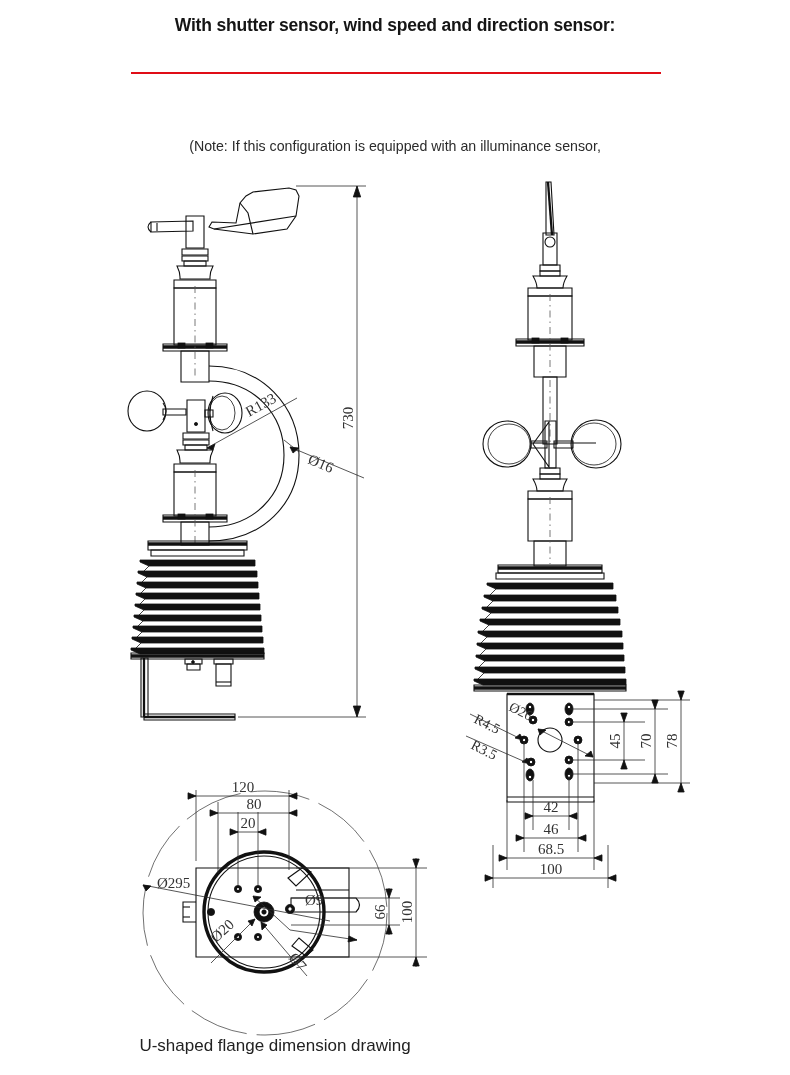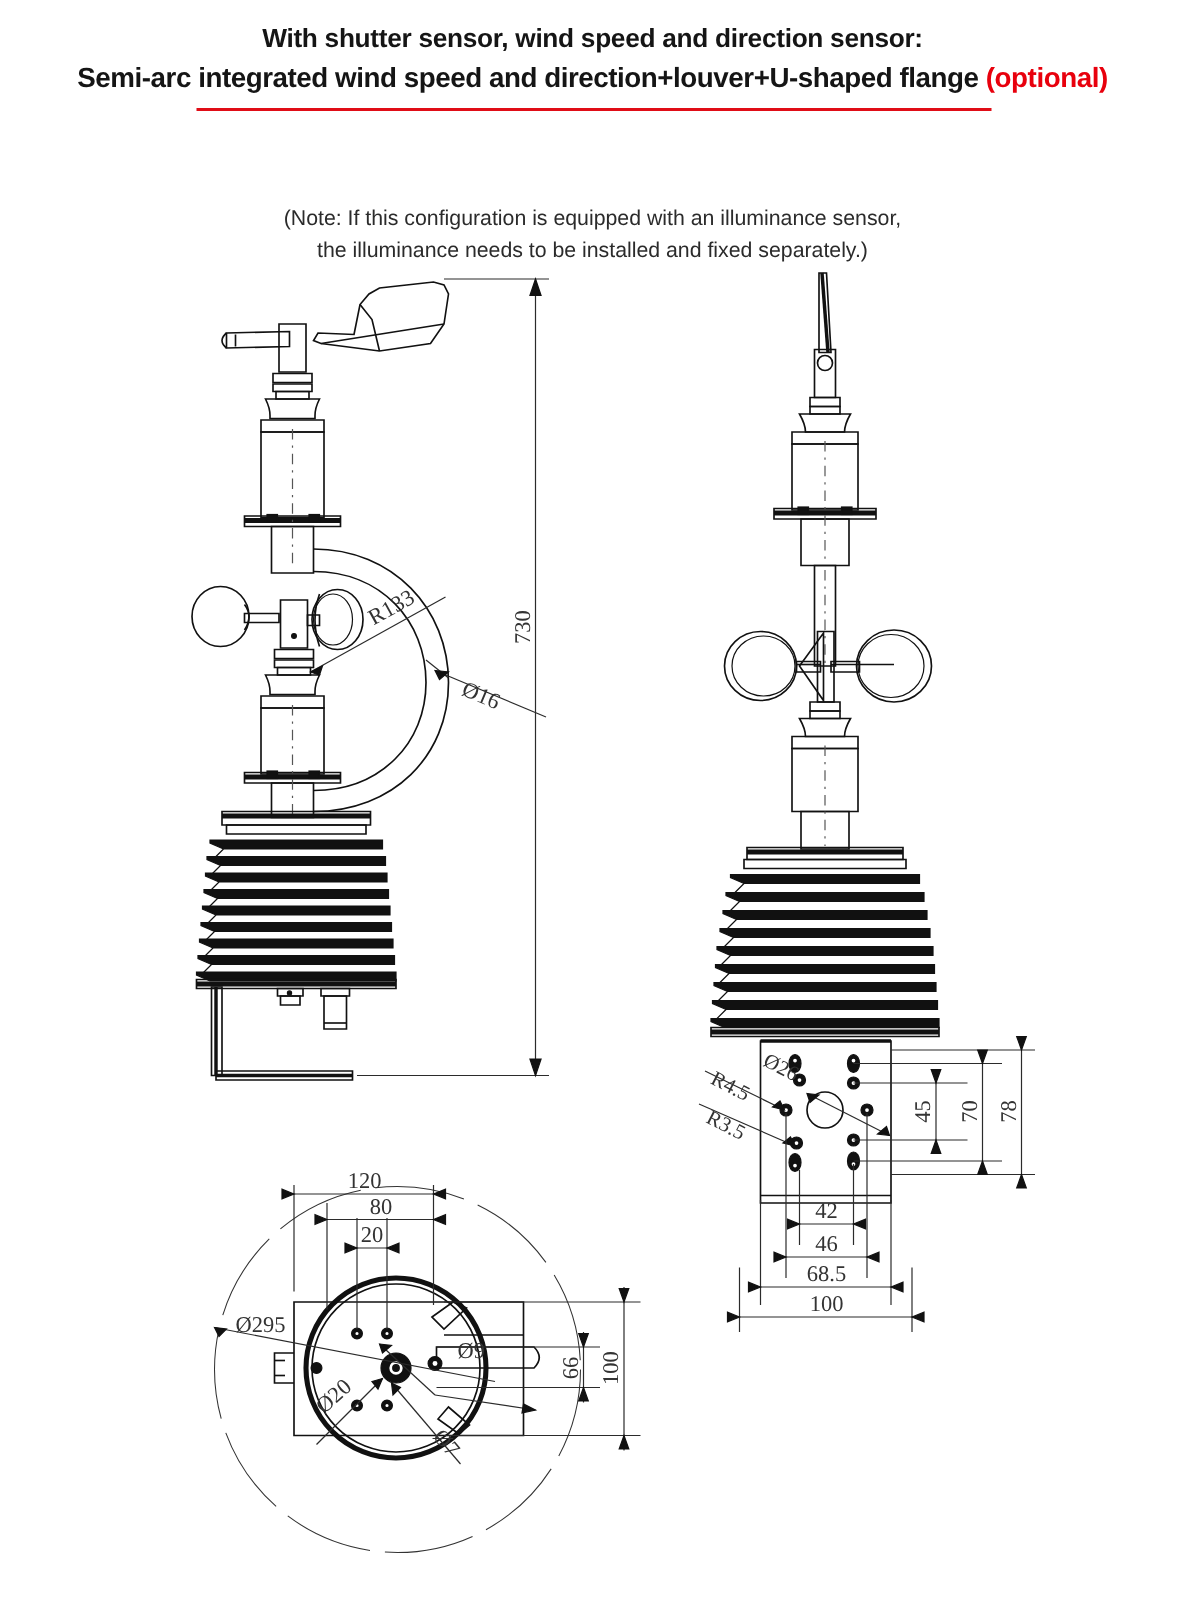--- a/index.html
+++ b/index.html
@@ -52,26 +52,24 @@
   .dash{fill:none;stroke:#555;stroke-width:0.8;stroke-dasharray:7 4 1.5 4;}
   .thin{fill:none;stroke:#333;stroke-width:0.7;}
 </style>
 </head>
 <body>
 
 <div class="page">
 
   <div class="hdr">
     <div class="t1">With shutter sensor, wind speed and direction sensor:</div>
-    <div class="t2"><span>Semi-arc integrated wind speed and direction+louver+U-shaped flange </span><span class="opt">(optional)</span></div>
   </div>
   <div class="rule"></div>
   <div class="note">
     <div>(Note: If this configuration is equipped with an illuminance sensor,</div>
-    <div>the illuminance needs to be installed and fixed separately.)</div>
   </div>
 
   <svg width="790" height="1075" viewBox="0 0 790 1075">
 
     <g>
 
       <g>
 
         <path class="ln" d="M236 223 L240 203 L246 196 L253 192 L289 188 L296 190 L299 196 L296 216 L287 229 L253 234 L214 229 L209 227 L212 222 Z"></path>
         <path class="ln" d="M214 229 L296 216"></path>
@@ -488,13 +486,14 @@
         <text class="dimtxt" x="385" y="912" transform="rotate(-90 385 912)" text-anchor="middle">66</text>
 
         <path class="dim" d="M416 858 L416 967"></path>
         <path class="fillk" d="M416 868 L412.8 859 L419.2 859 Z"></path>
         <path class="fillk" d="M416 957 L412.8 966 L419.2 966 Z"></path>
         <text class="dimtxt" x="412" y="912" transform="rotate(-90 412 912)" text-anchor="middle">100</text>
       </g>
     </g>
   </svg>
 
+  <div class="cap"><span>U-shaped flange dimension drawing</span></div>
 </div>
 
 </body></html>

